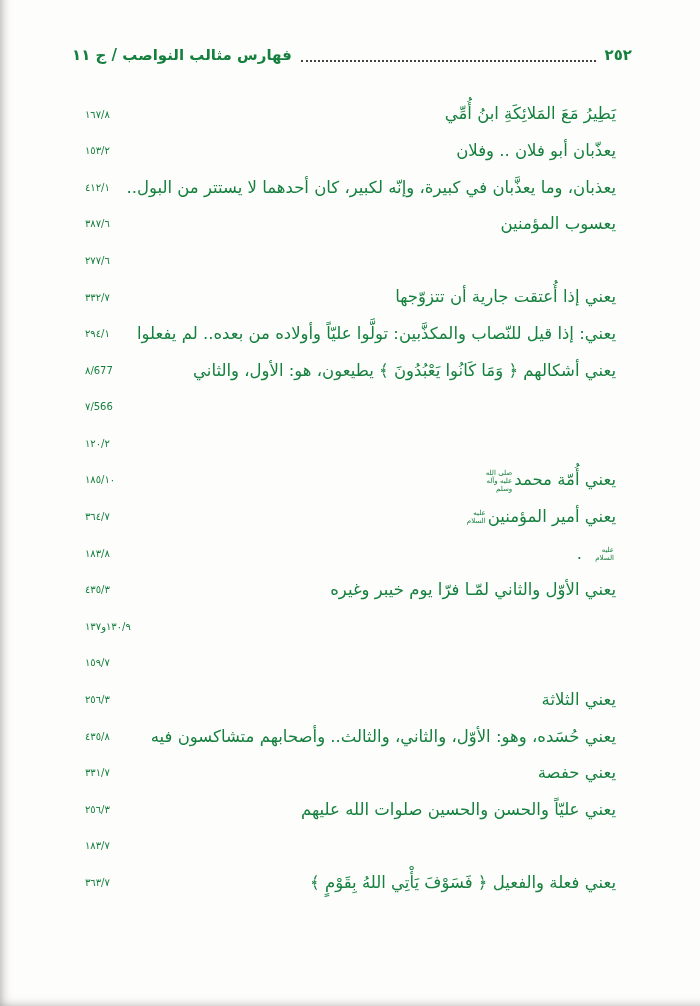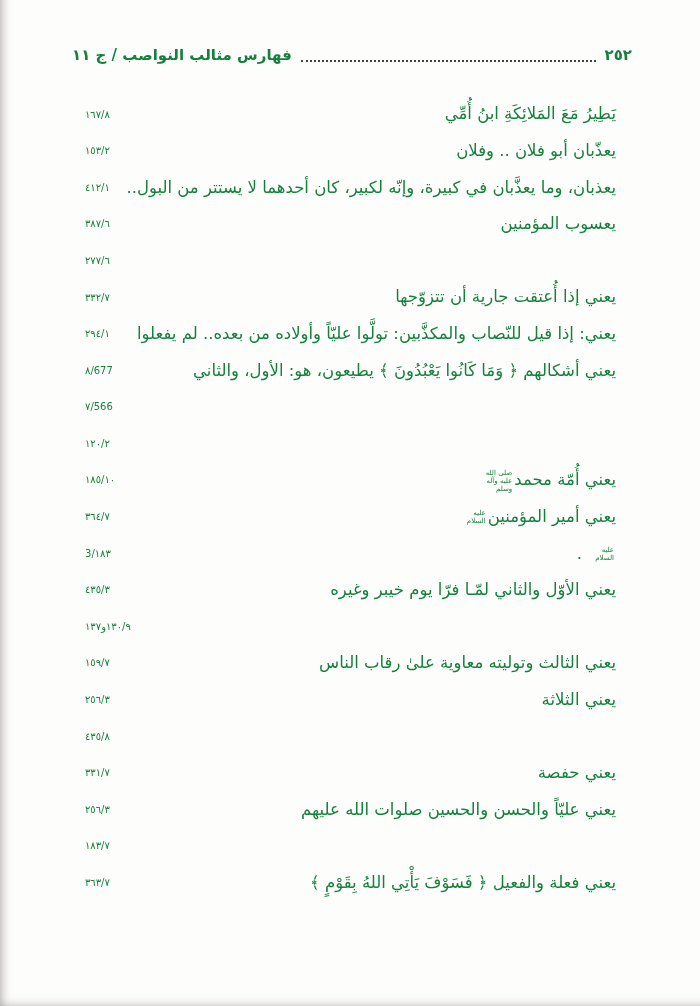--- a/index.html
+++ b/index.html
@@ -152,42 +152,42 @@
       <div class="entry-row">
         <span class="entry-text">يعني أمير المؤمنين</span>
         <span class="honorific">عليه السلام</span>
         <span class="spacer"></span>
         <span class="entry-ref">٣٦٤/٧</span>
       </div>
       <div class="entry-row">
         <span class="honorific">عليه السلام</span>
         <span class="entry-suffix">.</span>
         <span class="spacer"></span>
-        <span class="entry-ref">١٨٣/3</span>
+        <span class="entry-ref">١٨٣/٨</span>
       </div>
       <div class="entry-row">
         <span class="entry-text">يعني الأوّل والثاني لمّـا فرّا يوم خيبر وغيره</span>
         <span class="spacer"></span>
         <span class="entry-ref">٤٣٥/٣</span>
       </div>
       <div class="entry-row">
         <span class="spacer"></span>
         <span class="entry-ref">١٣٠/٩و١٣٧</span>
       </div>
       <div class="entry-row">
-        <span class="entry-text">يعني الثالث وتوليته معاوية علىٰ رقاب الناس</span>
         <span class="spacer"></span>
         <span class="entry-ref">١٥٩/٧</span>
       </div>
       <div class="entry-row">
         <span class="entry-text">يعني الثلاثة</span>
         <span class="spacer"></span>
         <span class="entry-ref">٢٥٦/٣</span>
       </div>
       <div class="entry-row">
+        <span class="entry-text">يعني حُسَده، وهو: الأوّل، والثاني، والثالث.. وأصحابهم متشاكسون فيه</span>
         <span class="spacer"></span>
         <span class="entry-ref">٤٣٥/٨</span>
       </div>
       <div class="entry-row">
         <span class="entry-text">يعني حفصة</span>
         <span class="spacer"></span>
         <span class="entry-ref">٣٣١/٧</span>
       </div>
       <div class="entry-row">
         <span class="entry-text">يعني عليّاً والحسن والحسين صلوات الله عليهم</span>

